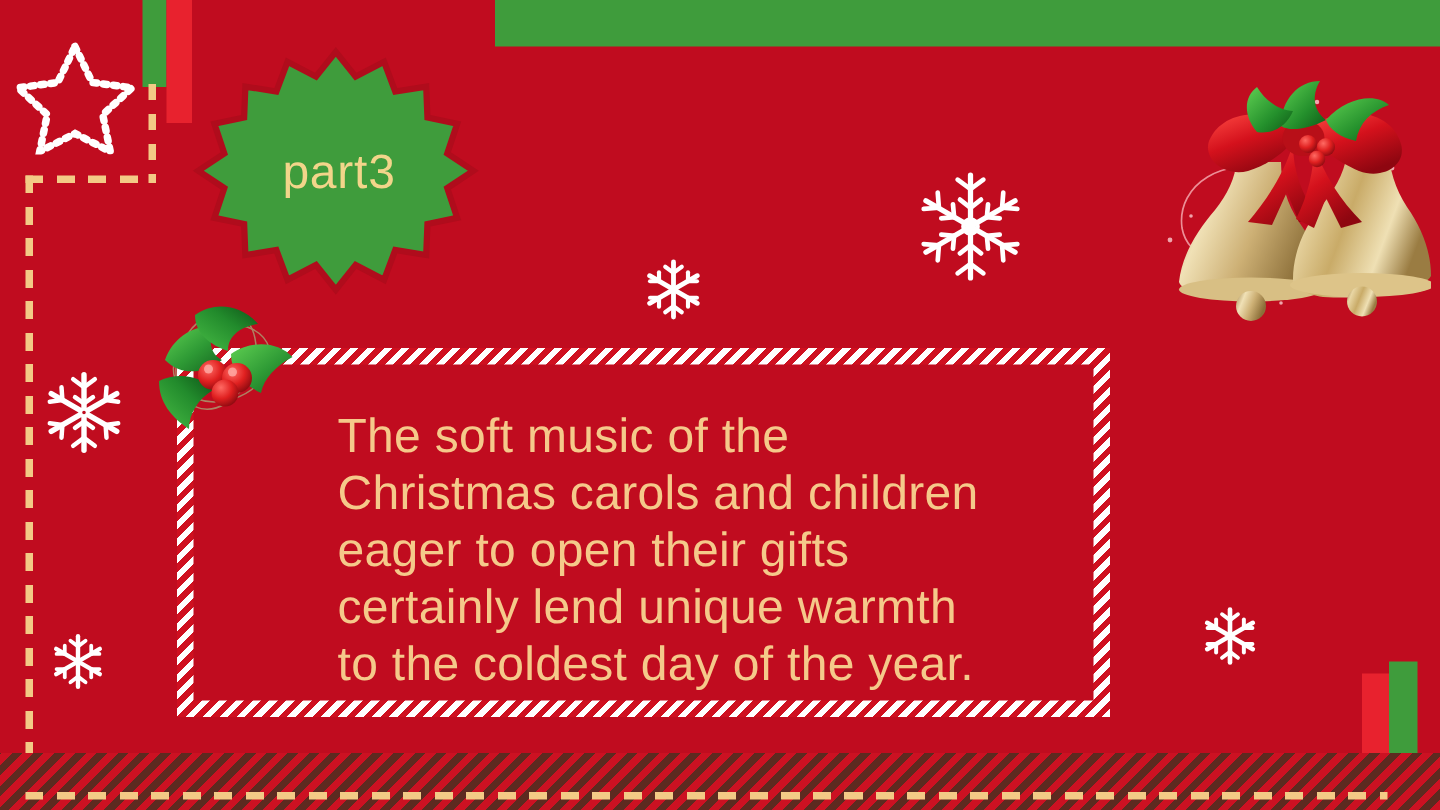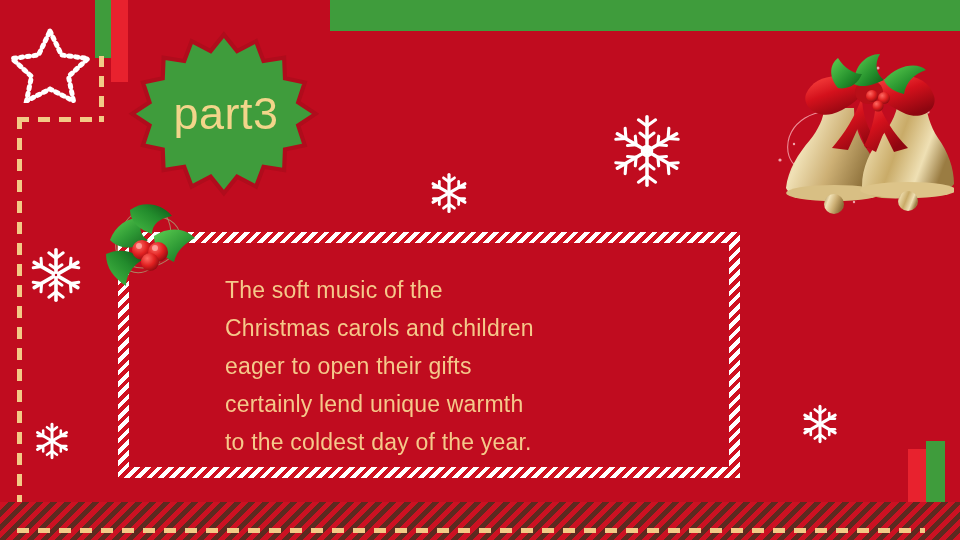--- a/index.html
+++ b/index.html
@@ -155,21 +155,21 @@
   .starburst-label {
     position: absolute;
     left: 128px;
     top: 28px;
     width: 192px;
     height: 172px;
     display: flex;
     align-items: center;
     justify-content: center;
     color: #f2d58a;
-    font-size: 45px;
+    font-size: 32px;
     letter-spacing: 0.5px;
     padding-left: 4px;
     box-sizing: border-box;
     pointer-events: none;
   }
 
   
   .snowflake {
     position: absolute;
     color: #ffffff;
@@ -193,21 +193,21 @@
   }
   .quote-inner {
     width: 100%;
     height: 100%;
     box-sizing: border-box;
     background: #c00c1f;
     padding: 28px 26px 0 96px;
   }
   .quote-text {
     color: #f5c98a;
-    font-size: 23px;
+    font-size: 32px;
     line-height: 38px;
     white-space: pre-line;
     letter-spacing: 0.2px;
   }
 
   
   .holly-left {
     position: absolute;
     left: 96px;
     top: 196px;

